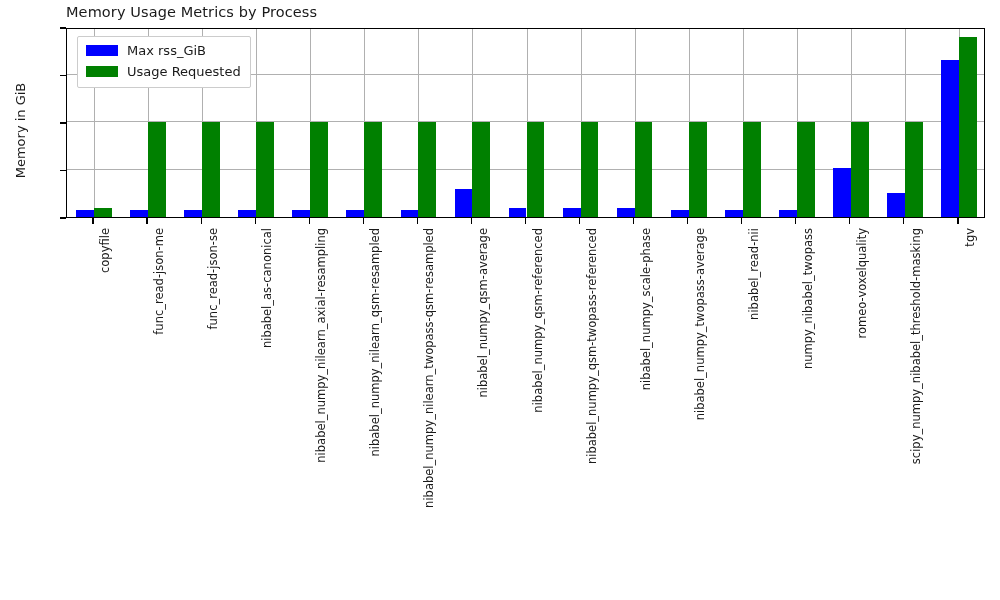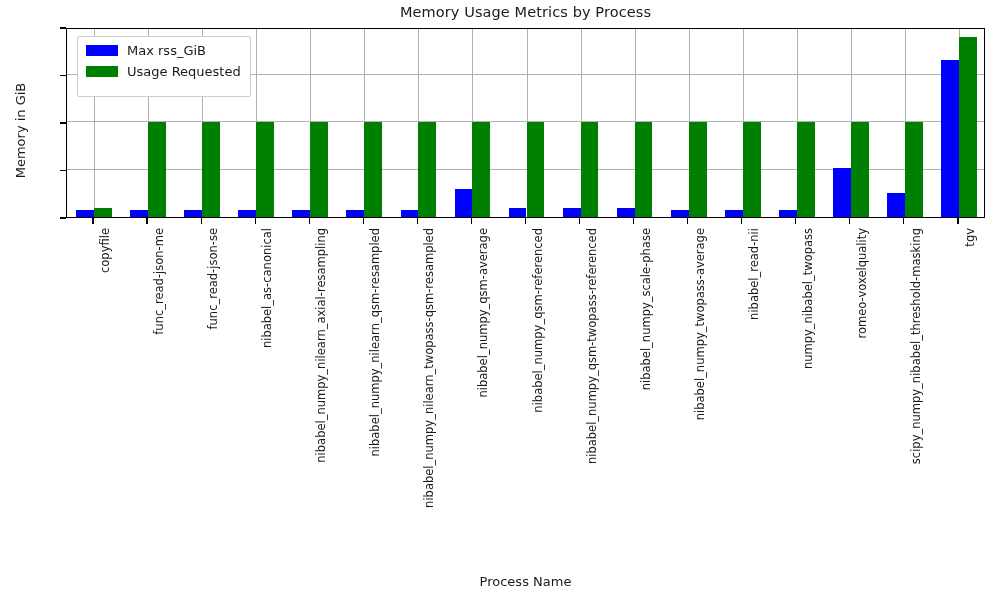--- a/index.html
+++ b/index.html
@@ -18,21 +18,21 @@
     width: 1000px;
     height: 600px;
     background: #ffffff;
   }
   
   #chart-title {
     position: absolute;
     left: 66px;
     top: 4px;
     width: 919px;
-    text-align: center;
+    text-align: left;
     font-size: 14.5px;
     color: #1a1a1a;
     letter-spacing: 0.1px;
     white-space: nowrap;
   }
   
   #plot-area {
     position: absolute;
     left: 66px;
     top: 28px;
@@ -116,21 +116,21 @@
     color: #1a1a1a;
   }
   
   #legend {
     position: absolute;
     left: 77px;
     top: 36px;
     background: #ffffff;
     border: 1px solid #cccccc;
     border-radius: 2px;
-    padding: 6px 9px 17px 8px;
+    padding: 6px 9px 8px 8px;
     display: flex;
     flex-direction: column;
     gap: 6px;
   }
   .legend-row {
     display: flex;
     align-items: center;
     gap: 9px;
   }
   .legend-swatch {
@@ -258,15 +258,14 @@
     <div class="legend-row">
       <span class="legend-swatch" style="background: rgb(0, 0, 255);"></span>
       <span class="legend-text">Max rss_GiB</span>
     </div>
     <div class="legend-row">
       <span class="legend-swatch" style="background: rgb(0, 128, 0);"></span>
       <span class="legend-text">Usage Requested</span>
     </div>
   </div>
 
-  <div id="xlabel">Process Name</div>
 
 </div>
 
 </body></html>

